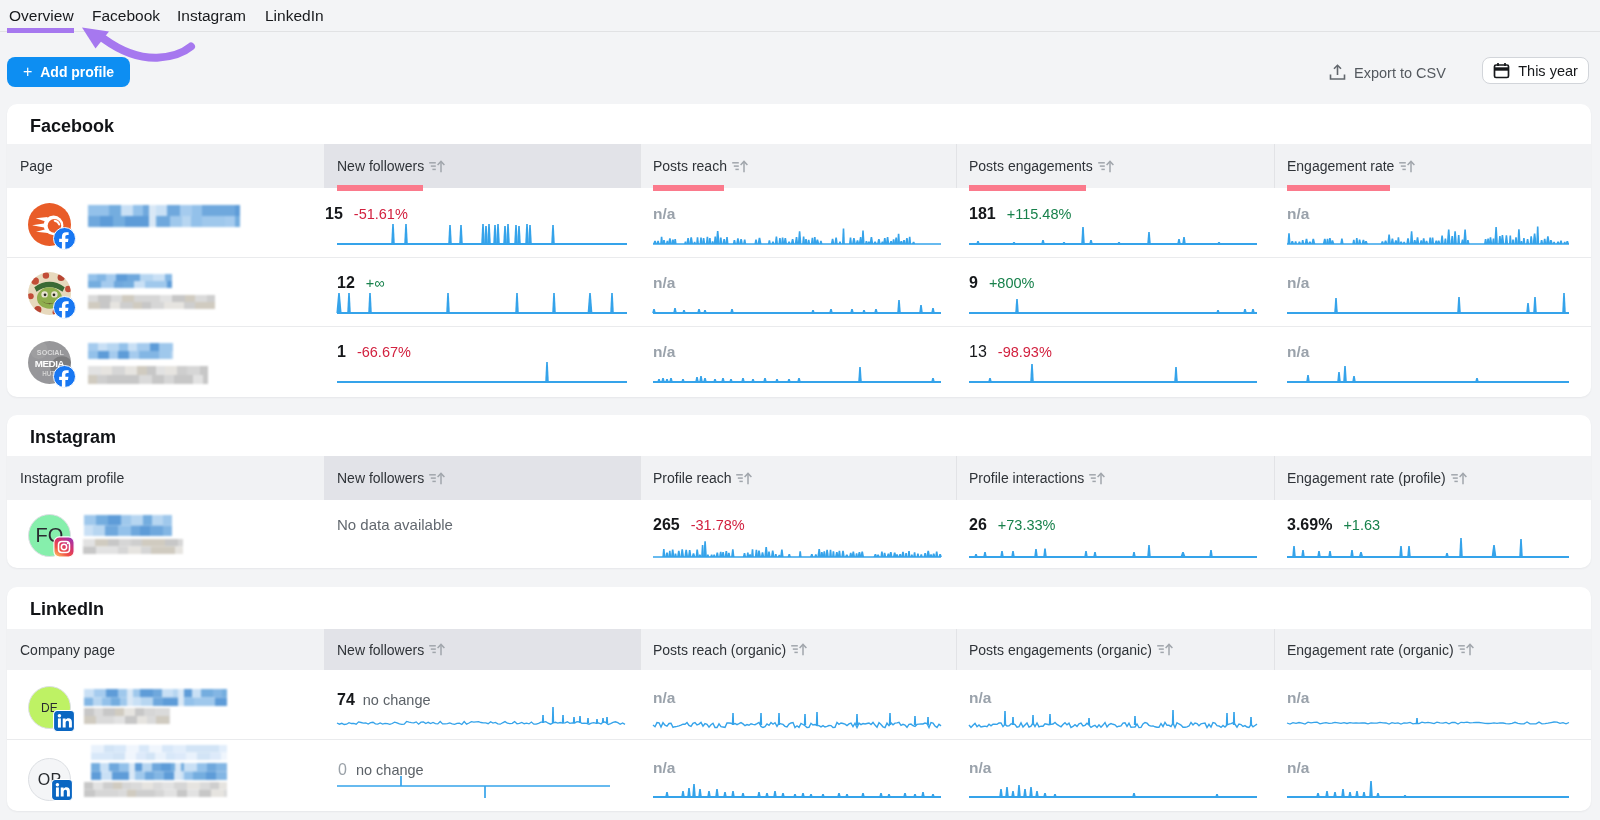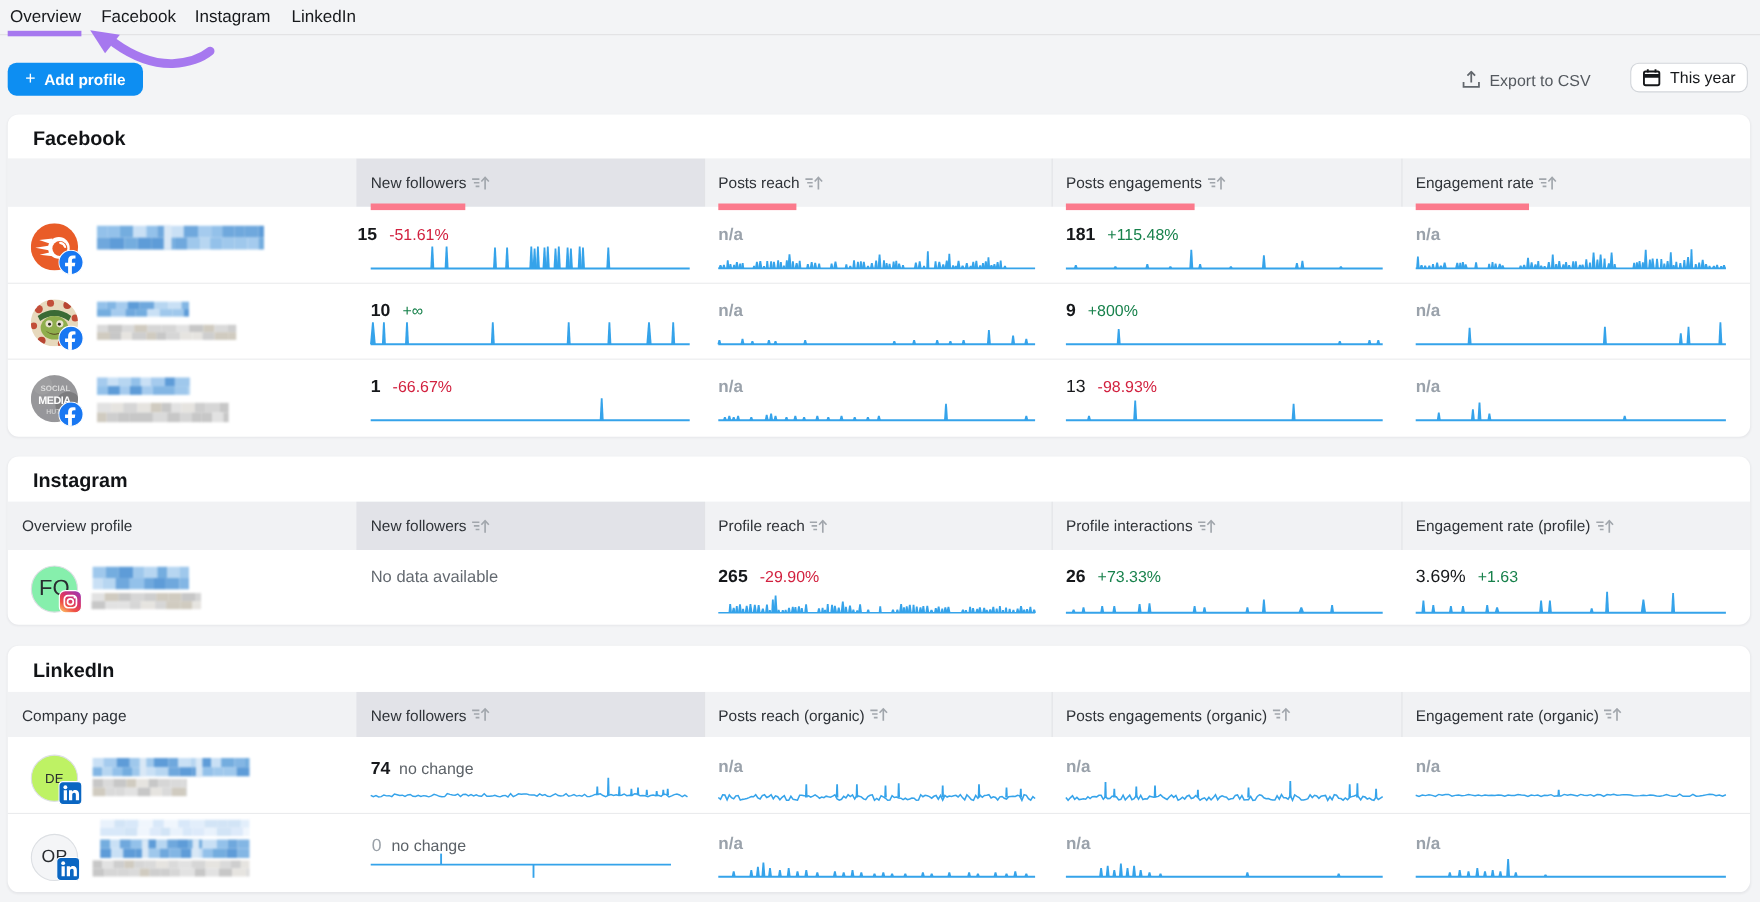--- a/index.html
+++ b/index.html
@@ -34,20 +34,23 @@
         <rect x="1.5" y="3" width="14" height="12.5" rx="1.5"></rect>
         <path d="M1.5 7 H15.5" stroke-width="3.4"></path>
         <path d="M5 1 V4"></path>
         <path d="M12 1 V4"></path>
       </g>
     </svg>&nbsp;&nbsp;This year</div>
 <div class="card" style="top:104px;height:293px">
 <div style="position:absolute;left:23px;top:12px;font-size:18px;font-weight:bold;color:#111316">Facebook</div>
 <div class="hdrrow" style="top:40px;height:44px">
 <div class="hl" style="left:317px;width:316px"></div>
+<div style="position:absolute;left:0px;top:0;width:317px;height:100%;box-sizing:border-box">
+        <div style="position:absolute;left:13px;top:50%;transform:translateY(-50%);font-size:14px;color:#2f3338;white-space:nowrap">Page</div>
+      </div>
 <div style="position:absolute;left:317px;top:0;width:316px;height:100%;box-sizing:border-box">
         <div style="position:absolute;left:13px;top:50%;transform:translateY(-50%);font-size:14px;color:#2f3338;white-space:nowrap">New followers&nbsp;<svg width="18" height="13" viewBox="0 0 18 13" style="vertical-align:-1.5px">
             <g stroke="#a1a6ac" stroke-width="1.5" fill="none">
               <path d="M1.2 2.8 H7.8"></path>
               <path d="M2.8 6.1 H7.8"></path>
               <path d="M4.4 9.4 H7.8"></path>
               <path d="M13 12.3 V2"></path>
               <path d="M9.6 5 L13 1.4 L16.4 5"></path>
             </g>
           </svg></div>
@@ -396,21 +399,21 @@
           <rect x="32" y="7.0" width="13" height="7.0" fill="#cecece"></rect>
           <rect x="45" y="7.0" width="9" height="7.0" fill="#d0cbc0"></rect>
           <rect x="54" y="7.0" width="9" height="7.0" fill="#c7c7c7"></rect>
           <rect x="63" y="7.0" width="13" height="7.0" fill="#d6d6d6"></rect>
           <rect x="76" y="7.0" width="11" height="7.0" fill="#e6e4e0"></rect>
           <rect x="87" y="7.0" width="9" height="7.0" fill="#e6e4e0"></rect>
           <rect x="96" y="7.0" width="11" height="7.0" fill="#cecece"></rect>
           <rect x="107" y="7.0" width="13" height="7.0" fill="#d0cbc0"></rect>
           <rect x="120" y="7.0" width="7" height="7.0" fill="#d0cbc0"></rect>
         </svg></div>
-<div style="position:absolute;left:330px;top:16px;white-space:nowrap"><span style="font-size:16px;font-weight:bold;color:#16181b">10</span><span style="font-size:14.5px;color:#17814b;margin-left:11px">+∞</span></div>
+<div style="position:absolute;left:330px;top:16px;white-space:nowrap"><span style="font-size:16px;font-weight:bold;color:#16181b">12</span><span style="font-size:14.5px;color:#17814b;margin-left:11px">+∞</span></div>
 <div style="position:absolute;left:646px;top:16px;font-size:15.5px;font-weight:bold;color:#9aa2ab">n/a</div>
 <div style="position:absolute;left:962px;top:16px;white-space:nowrap"><span style="font-size:16px;font-weight:bold;color:#16181b">9</span><span style="font-size:14.5px;color:#17814b;margin-left:11px">+800%</span></div>
 <div style="position:absolute;left:1280px;top:16px;font-size:15.5px;font-weight:bold;color:#9aa2ab">n/a</div>
 <div style="position:absolute;left:330px;top:33px;height:24px;line-height:0"><svg width="290" height="24" viewBox="0 0 290 24" style="overflow:visible">
           <path d="M0 22.0 H290" stroke="#35a3ea" stroke-width="1.8" fill="none"></path>
           <path d="M-0.6 22.0 L1.2 2.0 L2.8 2.0 L4.6 22.0 Z" fill="#35a3ea"></path>
           <path d="M10.2 22.0 L11.2 2.0 L12.8 2.0 L13.8 22.0 Z" fill="#35a3ea"></path>
           <path d="M31.2 22.0 L32.2 2.0 L33.8 2.0 L34.8 22.0 Z" fill="#35a3ea"></path>
           <path d="M109.2 22.0 L110.2 2.0 L111.8 2.0 L112.8 22.0 Z" fill="#35a3ea"></path>
           <path d="M178.2 22.0 L179.2 2.0 L180.8 2.0 L181.8 22.0 Z" fill="#35a3ea"></path>
@@ -563,21 +566,21 @@
           <path d="M65.2 22.0 L66.2 16.0 L67.8 16.0 L68.8 22.0 Z" fill="#35a3ea"></path>
           <path d="M188.2 22.0 L189.2 18.0 L190.8 18.0 L191.8 22.0 Z" fill="#35a3ea"></path>
         </svg></div>
 </div>
 </div>
 <div class="card" style="top:415px;height:153px">
 <div style="position:absolute;left:23px;top:12px;font-size:18px;font-weight:bold;color:#111316">Instagram</div>
 <div class="hdrrow" style="top:41px;height:44px">
 <div class="hl" style="left:317px;width:316px"></div>
 <div style="position:absolute;left:0px;top:0;width:317px;height:100%;box-sizing:border-box">
-        <div style="position:absolute;left:13px;top:50%;transform:translateY(-50%);font-size:14px;color:#2f3338;white-space:nowrap">Overview profile</div>
+        <div style="position:absolute;left:13px;top:50%;transform:translateY(-50%);font-size:14px;color:#2f3338;white-space:nowrap">Instagram profile</div>
       </div>
 <div style="position:absolute;left:317px;top:0;width:316px;height:100%;box-sizing:border-box">
         <div style="position:absolute;left:13px;top:50%;transform:translateY(-50%);font-size:14px;color:#2f3338;white-space:nowrap">New followers&nbsp;<svg width="18" height="13" viewBox="0 0 18 13" style="vertical-align:-1.5px">
             <g stroke="#a1a6ac" stroke-width="1.5" fill="none">
               <path d="M1.2 2.8 H7.8"></path>
               <path d="M2.8 6.1 H7.8"></path>
               <path d="M4.4 9.4 H7.8"></path>
               <path d="M13 12.3 V2"></path>
               <path d="M9.6 5 L13 1.4 L16.4 5"></path>
             </g>
@@ -670,23 +673,23 @@
           <rect x="13" y="7.5" width="12" height="7.5" fill="#e2e2e2"></rect>
           <rect x="25" y="7.5" width="10" height="7.5" fill="#e2e2e2"></rect>
           <rect x="35" y="7.5" width="10" height="7.5" fill="#d6d6d6"></rect>
           <rect x="45" y="7.5" width="13" height="7.5" fill="#e6e4e0"></rect>
           <rect x="58" y="7.5" width="10" height="7.5" fill="#d6d6d6"></rect>
           <rect x="68" y="7.5" width="13" height="7.5" fill="#d0cbc0"></rect>
           <rect x="81" y="7.5" width="11" height="7.5" fill="#d0cbc0"></rect>
           <rect x="92" y="7.5" width="8" height="7.5" fill="#e6e4e0"></rect>
         </svg></div>
 <div style="position:absolute;left:330px;top:16px;font-size:15px;color:#62686f">No data available</div>
-<div style="position:absolute;left:646px;top:16px;white-space:nowrap"><span style="font-size:16px;font-weight:bold;color:#16181b">265</span><span style="font-size:14.5px;color:#d2213f;margin-left:11px">-29.90%</span></div>
+<div style="position:absolute;left:646px;top:16px;white-space:nowrap"><span style="font-size:16px;font-weight:bold;color:#16181b">265</span><span style="font-size:14.5px;color:#d2213f;margin-left:11px">-31.78%</span></div>
 <div style="position:absolute;left:962px;top:16px;white-space:nowrap"><span style="font-size:16px;font-weight:bold;color:#16181b">26</span><span style="font-size:14.5px;color:#17814b;margin-left:11px">+73.33%</span></div>
-<div style="position:absolute;left:1280px;top:16px;white-space:nowrap"><span style="font-size:16px;font-weight:normal;color:#16181b">3.69%</span><span style="font-size:14.5px;color:#17814b;margin-left:11px">+1.63</span></div>
+<div style="position:absolute;left:1280px;top:16px;white-space:nowrap"><span style="font-size:16px;font-weight:bold;color:#16181b">3.69%</span><span style="font-size:14.5px;color:#17814b;margin-left:11px">+1.63</span></div>
 <div style="position:absolute;left:646px;top:35px;height:24px;line-height:0"><svg width="288" height="24" viewBox="0 0 288 24" style="overflow:visible">
           <path d="M0 22.0 H288" stroke="#35a3ea" stroke-width="1.5" fill="none"></path>
           <path d="M9.3 22.0 L10.0 14.0 L11.6 14.0 L12.4 22.0 Z" fill="#35a3ea"></path>
           <path d="M12.1 22.0 L13.2 17.4 L14.8 17.4 L15.9 22.0 Z" fill="#35a3ea"></path>
           <path d="M15.3 22.0 L16.0 15.8 L17.6 15.8 L18.2 22.0 Z" fill="#35a3ea"></path>
           <path d="M17.9 22.0 L18.9 14.4 L20.5 14.4 L21.5 22.0 Z" fill="#35a3ea"></path>
           <path d="M21.0 22.0 L21.7 18.5 L23.3 18.5 L24.0 22.0 Z" fill="#35a3ea"></path>
           <path d="M24.0 22.0 L25.0 15.7 L26.6 15.7 L27.6 22.0 Z" fill="#35a3ea"></path>
           <path d="M27.4 22.0 L28.4 14.2 L30.0 14.2 L31.1 22.0 Z" fill="#35a3ea"></path>
           <path d="M31.3 22.0 L32.4 14.7 L34.0 14.7 L35.1 22.0 Z" fill="#35a3ea"></path>

